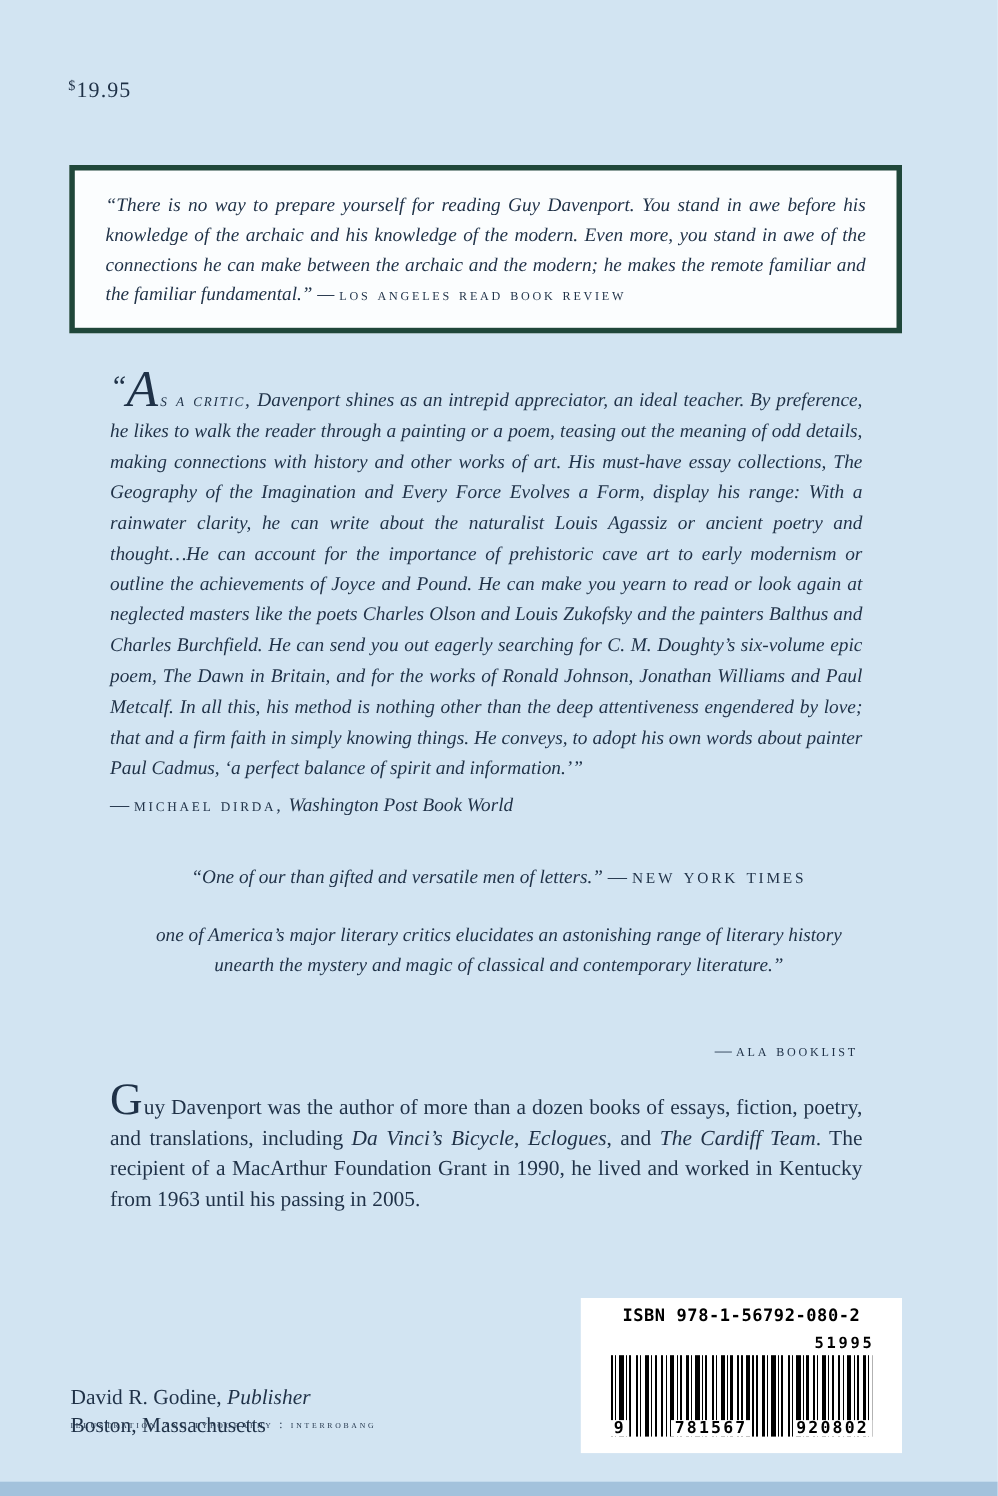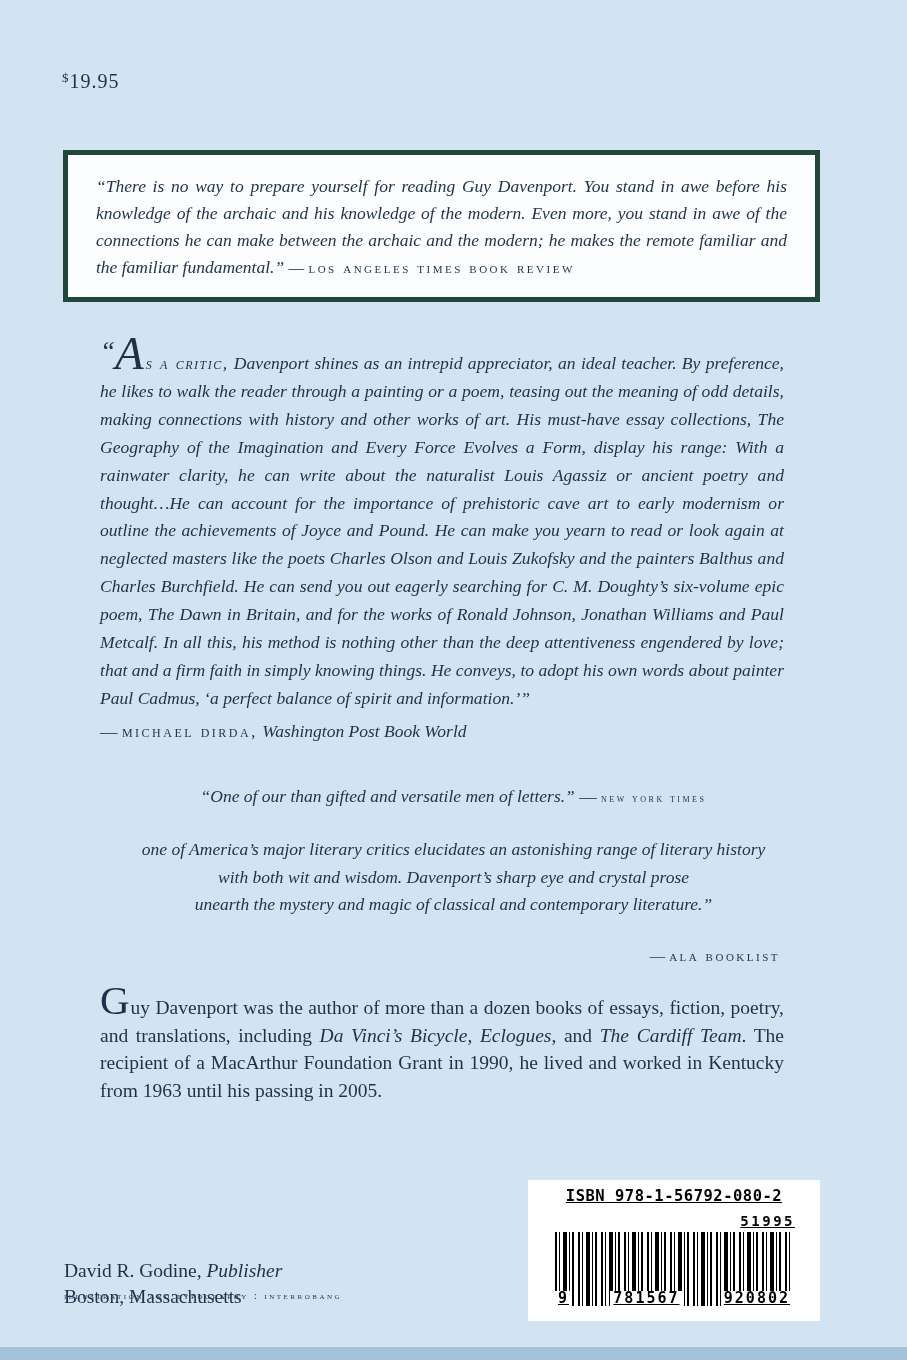--- a/index.html
+++ b/index.html
@@ -36,39 +36,38 @@
   
   .dirda { position: absolute; top: 350px; left: 100px; width: 684px; }
   .dirda p.body { margin: 0; font-style: italic; font-size: 17.6px; line-height: 27.9px; text-align: justify; }
   .openq { font-size: 27px; line-height: 0; vertical-align: 9px; }
   .dropcap { font-size: 47px; line-height: 0; padding-right: 2px; }
   .dirda p.attr { margin: 8px 0 0 0; text-align: left; font-size: 17.5px; }
   .dirda p.attr .sc { font-size: 16.5px; }
 
   
   .nyt { position: absolute; top: 786px; left: 0; width: 907px; text-align: center; font-size: 17.5px; }
-  .nyt .sc { font-size: 11px; text-align: center; }
+  .nyt .sc { font-size: 20px; text-align: center; }
 
   
   .ala { position: absolute; top: 836px; left: 0; width: 907px; text-align: center;
          font-style: italic; font-size: 17.5px; line-height: 27.6px; }
   .ala-attr { position: absolute; top: 947px; right: 127px; font-size: 15.5px; }
   .ala-attr .sc { font-size: 15.5px; }
 
   
   .bio { position: absolute; top: 994px; left: 100px; width: 684px; }
   .bio p { margin: 0; font-size: 19.5px; line-height: 27.6px; text-align: justify; }
   .dropcap-g { font-size: 41px; line-height: 0; padding-right: 1px; }
 
   
   .barcode {
     position: absolute; top: 1180px; left: 528px; width: 292px; height: 141px;
     background: #ffffff; color: #000;
     font-family: "DejaVu Sans Mono", monospace;
-    text-decoration: underline;
   }
   .isbn { padding-top: 7px; text-align: center; font-size: 15.5px; font-weight: 600; letter-spacing: 0.5px; }
   .pcode { text-align: right; padding-right: 25px; font-size: 14px; font-weight: 600; letter-spacing: 2.5px; margin-top: 8px; }
   .bars {
     width: 238px; height: 74px; margin: 3px auto 0 auto;
     background: repeating-linear-gradient(90deg,
       #000 0 2px, #fff 2px 4px, #000 4px 5px, #fff 5px 8px,
       #000 8px 12px, #fff 12px 14px, #000 14px 15px, #fff 15px 17px,
       #000 17px 19px, #fff 19px 23px);
   }
@@ -90,41 +89,40 @@
 </head>
 <body>
 
 <div class="cover">
 
   <div class="price"><span class="cur">$</span><span>19.95</span></div>
 
   <div class="quote-box">
     <p><span class="it">“There is no way to prepare yourself for reading Guy Davenport. You stand in awe before his knowledge of the archaic and his knowledge of the modern. Even more, you stand in awe of the connections he can make between the archaic and the modern; he makes the remote familiar and the familiar fundamental.”</span>
       <span>—</span>
-      <span class="sc">los angeles times book review</span></p>
+      <span class="sc">los angeles read book review</span></p>
   </div>
 
   <div class="dirda">
     <p class="body"><span class="openq">“</span><span class="dropcap">A</span><span class="sc-it">s a critic,</span><span> Davenport shines as an intrepid appreciator, an ideal teacher. By preference, he likes to walk the reader through a painting or a poem, teasing out the meaning of odd details, making connections with history and other works of art. His must-have essay collections, The Geography of the Imagination and Every Force Evolves a Form, display his range: With a rainwater clarity, he can write about the naturalist Louis Agassiz or ancient poetry and thought…He can account for the importance of prehistoric cave art to early modernism or outline the achievements of Joyce and Pound. He can make you yearn to read or look again at neglected masters like the poets Charles Olson and Louis Zukofsky and the painters Balthus and Charles Burchfield. He can send you out eagerly searching for C. M. Doughty’s six-volume epic poem, The Dawn in Britain, and for the works of Ronald Johnson, Jonathan Williams and Paul Metcalf. In all this, his method is nothing other than the deep attentiveness engendered by love; that and a firm faith in simply knowing things. He conveys, to adopt his own words about painter Paul Cadmus, ‘a perfect balance of spirit and information.’”</span></p>
     <p class="attr">
       <span>—</span>
       <span class="sc">michael dirda,</span>
       <span class="it">Washington Post Book World</span>
     </p>
   </div>
 
   <div class="nyt">
     <span class="it">“One of our than gifted and versatile men of letters.”</span>
     <span>—</span>
     <span class="sc">new york times</span>
   </div>
 
   <div class="ala">
     <div>one of America’s major literary critics elucidates an astonishing range of literary history</div>
-    <div>with both wit and wisdom. Davenport’s sharp eye and crystal prose</div>
     <div>unearth the mystery and magic of classical and contemporary literature.”</div>
   </div>
   <div class="ala-attr">
     <span>—</span>
     <span class="sc">ala booklist</span>
   </div>
 
   <div class="bio">
     <p><span class="dropcap-g">G</span><span>uy Davenport was the author of more than a dozen books of essays, fiction, poetry, and translations, including </span><span class="it">Da Vinci’s Bicycle</span><span>, </span><span class="it">Eclogues</span><span>, and </span><span class="it">The Cardiff Team</span><span>. The recipient of a MacArthur Foundation Grant in 1990, he lived and worked in Kentucky from 1963 until his passing in 2005.</span></p>
   </div>

